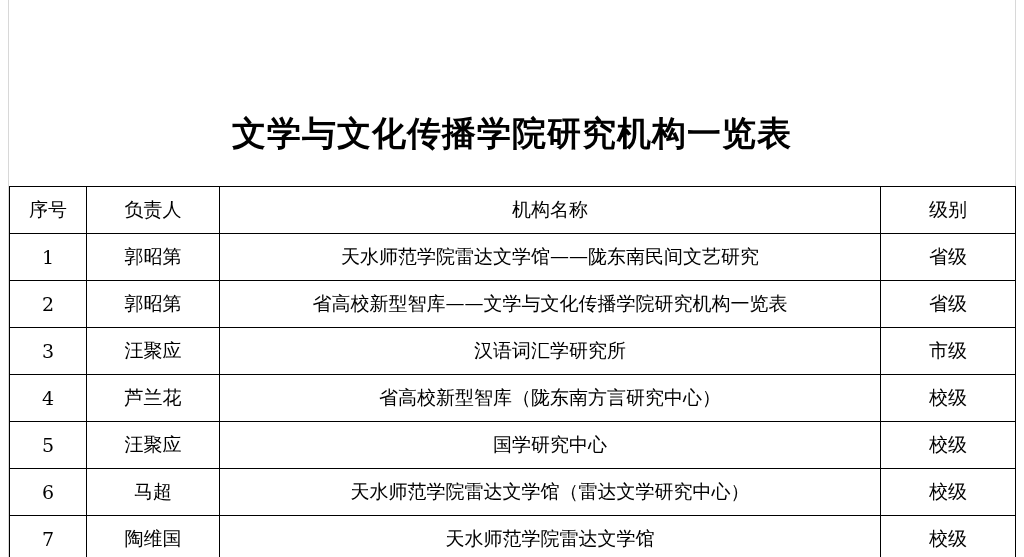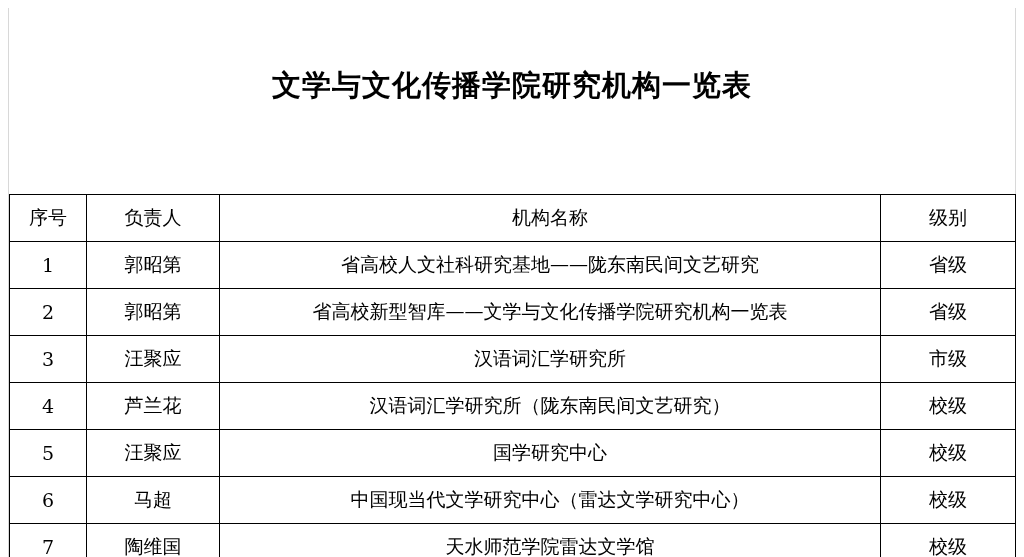--- a/index.html
+++ b/index.html
@@ -28,27 +28,26 @@
     top: 0;
     bottom: 0;
     width: 1px;
     background: #d8d8d8;
   }
   .page-edge-left { left: 8px; }
   .page-edge-right { right: 8px; }
 
   .doc-title {
     text-align: center;
-    font-size: 29px;
+    font-size: 34px;
     font-weight: bold;
     letter-spacing: 1px;
-    padding-top: 60px;
+    padding-top: 113px;
     line-height: 1.2;
     font-family: "DejaVu Sans", "Liberation Sans", sans-serif;
-    margin-top: 8px;
   }
 
   .table-wrap {
     position: absolute;
     top: 186px;
     left: 9px;
     right: 9px;
   }
   table.research-table {
     width: 100%;
@@ -97,51 +96,51 @@
           <td>序号</td>
           <td>负责人</td>
           <td>机构名称</td>
           <td>级别</td>
         </tr>
       </thead>
       <tbody>
         <tr>
           <td>1</td>
           <td>郭昭第</td>
-          <td>省高校人文社科研究基地——陇东南民间文艺研究</td>
+          <td>天水师范学院雷达文学馆——陇东南民间文艺研究</td>
           <td>省级</td>
         </tr>
         <tr>
           <td>2</td>
           <td>郭昭第</td>
           <td>省高校新型智库——文学与文化传播学院研究机构一览表</td>
           <td>省级</td>
         </tr>
         <tr>
           <td>3</td>
           <td>汪聚应</td>
           <td>汉语词汇学研究所</td>
           <td>市级</td>
         </tr>
         <tr>
           <td>4</td>
           <td>芦兰花</td>
-          <td>汉语词汇学研究所（陇东南民间文艺研究）</td>
+          <td>省高校新型智库（陇东南方言研究中心）</td>
           <td>校级</td>
         </tr>
         <tr>
           <td>5</td>
           <td>汪聚应</td>
           <td>国学研究中心</td>
           <td>校级</td>
         </tr>
         <tr>
           <td>6</td>
           <td>马超</td>
-          <td>中国现当代文学研究中心（雷达文学研究中心）</td>
+          <td>天水师范学院雷达文学馆（雷达文学研究中心）</td>
           <td>校级</td>
         </tr>
         <tr>
           <td>7</td>
           <td>陶维国</td>
           <td>天水师范学院雷达文学馆</td>
           <td>校级</td>
         </tr>
       </tbody>
     </table>

